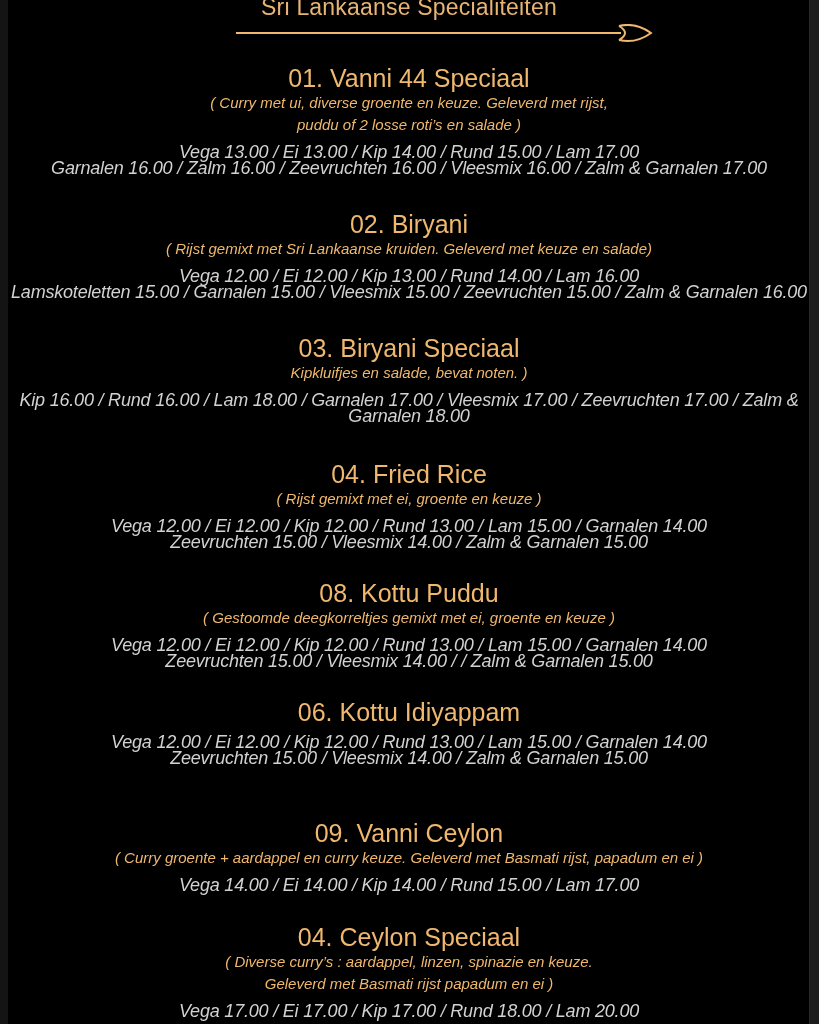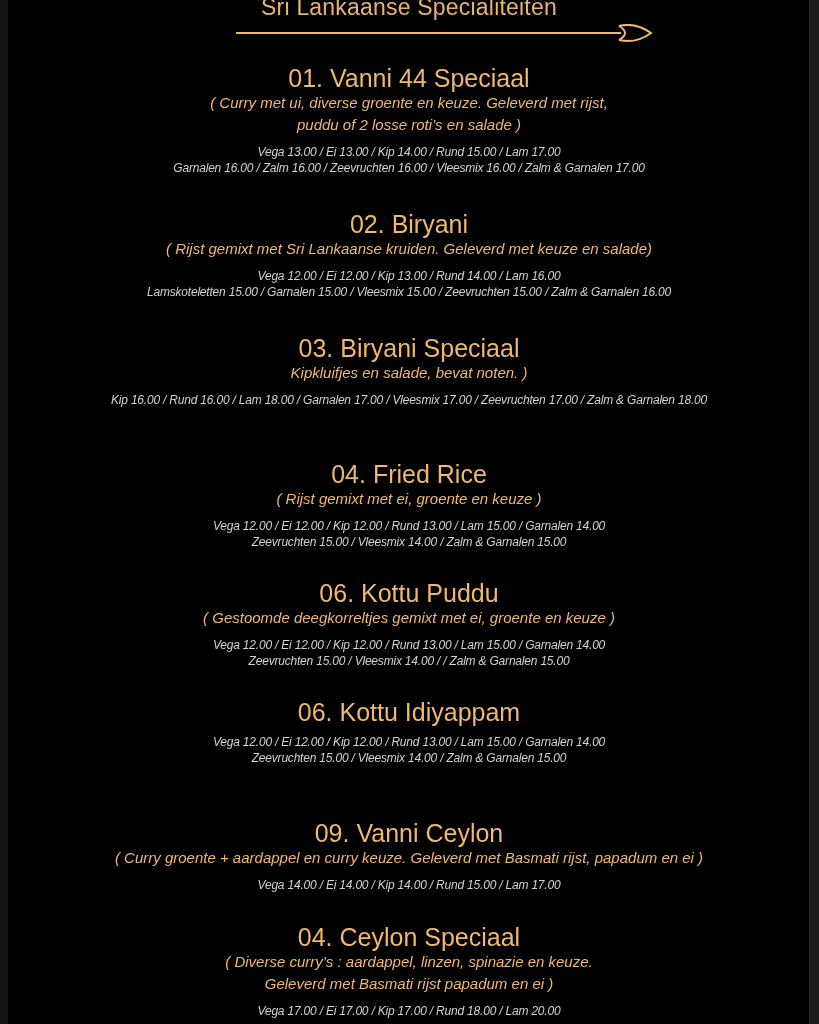--- a/index.html
+++ b/index.html
@@ -12,21 +12,21 @@
   .edge-right { position: absolute; right: 0; top: 0; width: 9px; height: 1024px; background: #1c1c1c; border-left: 1px solid #2a2a2a; }
   .page { position: absolute; left: 8px; right: 9px; top: 0; bottom: 0; text-align: center; }
   .section-title {
     position: absolute; left: 0; right: 0; top: -6px;
     color: #e8b473; font-size: 23px; letter-spacing: 0.2px;
   }
   .divider { position: absolute; left: 228px; top: 24px; width: 420px; height: 20px; }
   .item { position: absolute; left: 0; right: 0; }
   .item-title { color: #f0b86e; font-size: 25px; line-height: 28px; }
   .item-desc { color: #f0b86e; font-size: 15px; font-style: italic; line-height: 22px; }
-  .item-prices { color: #d2d2d2; font-size: 12px; font-style: italic; line-height: 16px; margin-top: 8px; letter-spacing: -0.2px; }
+  .item-prices { color: #d2d2d2; font-size: 18px; font-style: italic; line-height: 16px; margin-top: 8px; letter-spacing: -0.2px; }
 </style>
 </head>
 <body>
 
 <div class="edge-left"></div>
 <div class="edge-right"></div>
 
 <div class="page">
   <div class="section-title">Sri Lankaanse Specialiteiten</div>
   <svg class="divider" viewBox="0 0 420 20">
@@ -64,21 +64,21 @@
   <div class="item" style="top:460px">
     <div class="item-title">04. Fried Rice</div>
     <div class="item-desc">( Rijst gemixt  met ei, groente en keuze )</div>
     <div class="item-prices">
       <div>Vega 12.00 / Ei  12.00  /  Kip 12.00  /  Rund 13.00  /  Lam 15.00  /  Garnalen 14.00</div>
       <div>Zeevruchten 15.00  /  Vleesmix 14.00 / Zalm &amp; Garnalen 15.00</div>
     </div>
   </div>
 
   <div class="item" style="top:579px">
-    <div class="item-title">06. Kottu Puddu</div>
+    <div class="item-title">08. Kottu Puddu</div>
     <div class="item-desc">( Gestoomde deegkorreltjes gemixt met ei, groente en keuze )</div>
     <div class="item-prices">
       <div>Vega 12.00 / Ei  12.00  /  Kip 12.00  /  Rund 13.00  /   Lam 15.00  /  Garnalen 14.00</div>
       <div>Zeevruchten 15.00  /  Vleesmix 14.00 / / Zalm &amp; Garnalen 15.00</div>
     </div>
   </div>
 
   <div class="item" style="top:698px">
     <div class="item-title">06. Kottu Idiyappam</div>
     <div class="item-prices">

